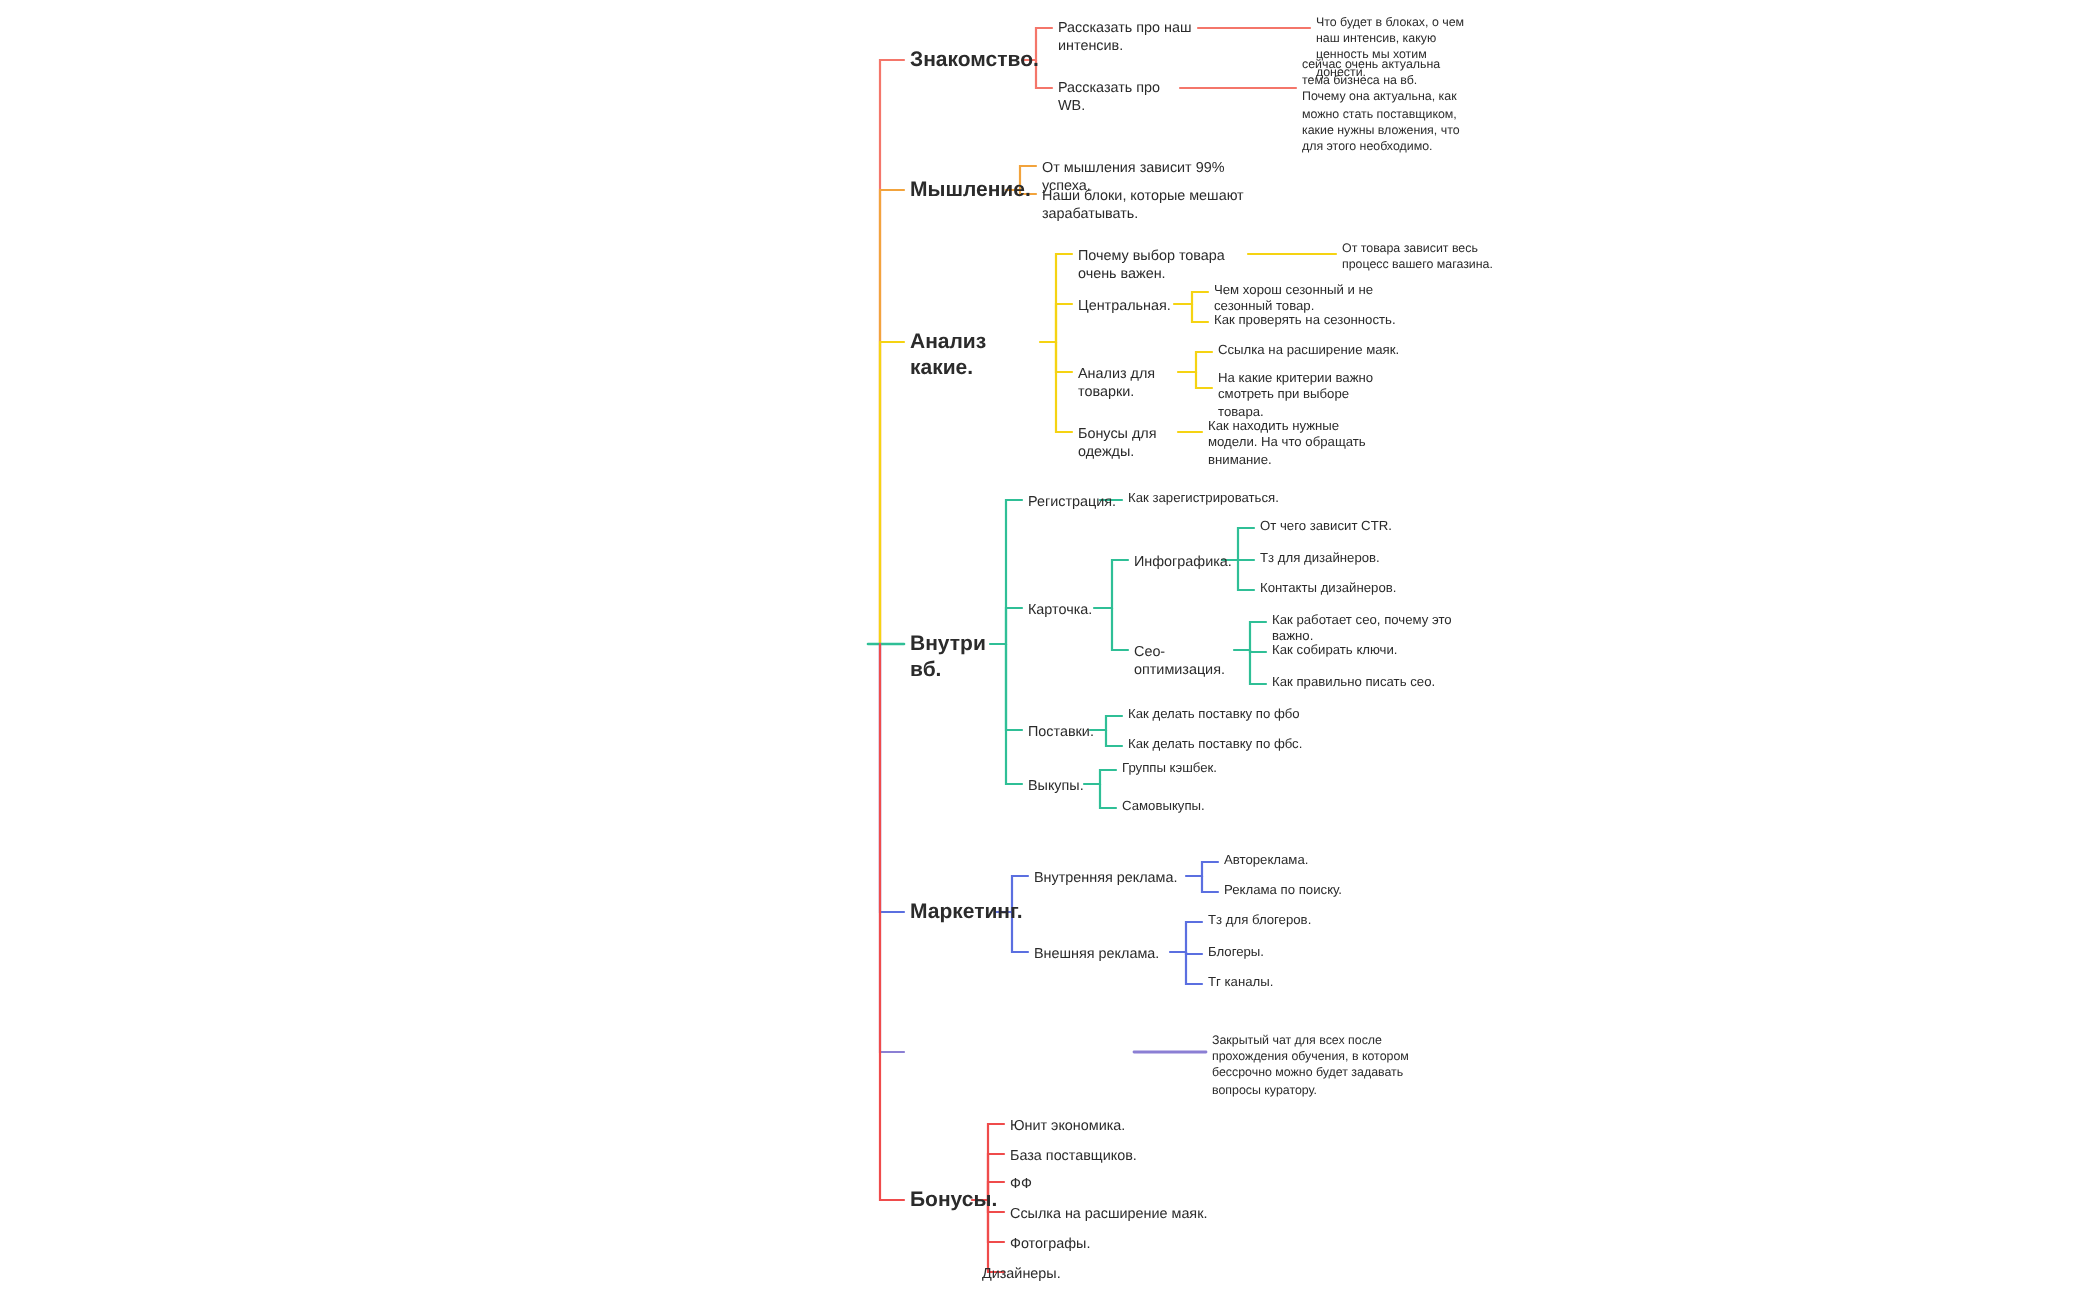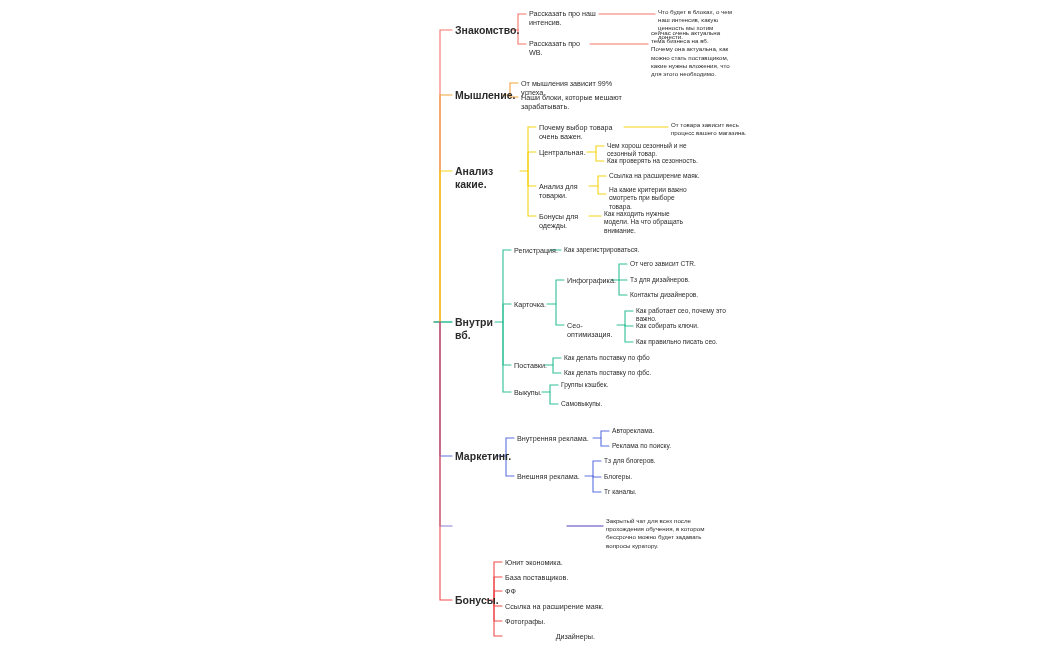--- a/index.html
+++ b/index.html
@@ -278,17 +278,17 @@
   </div>
   <div class="node l2" style="left:505px;top:587px;width:90px;">
     <span>ФФ</span>
   </div>
   <div class="node l2" style="left:505px;top:602px;width:100px;">
     <span>Ссылка на расширение маяк.</span>
   </div>
   <div class="node l2" style="left:505px;top:617px;width:90px;">
     <span>Фотографы.</span>
   </div>
-  <div class="node l2" style="left:505px;top:632px;width:90px;text-align:right;">
+  <div class="node l2" style="left:491px;top:632px;width:90px;">
     <span>Дизайнеры.</span>
   </div>
 
 </div>
 
 </body></html>

